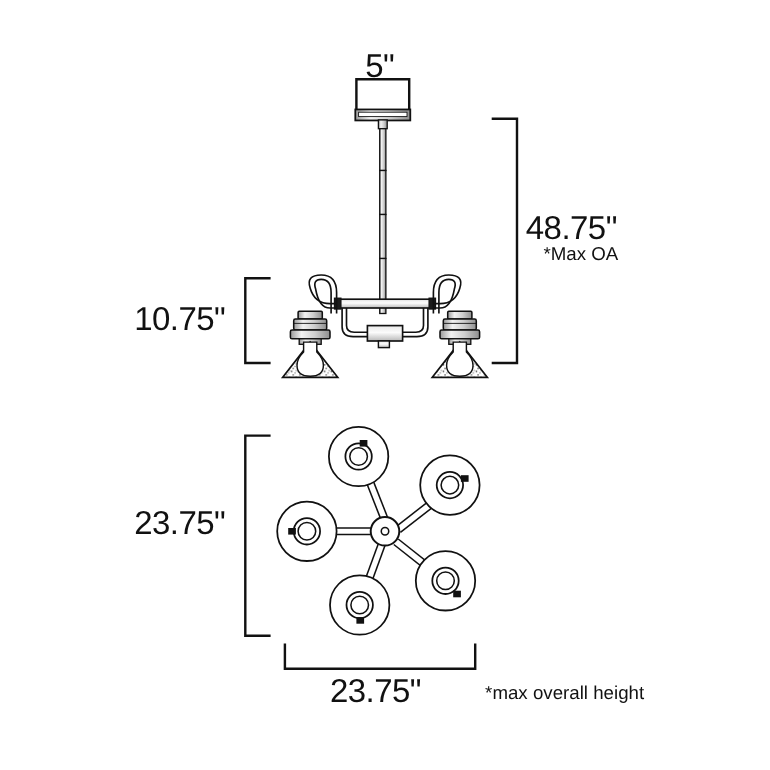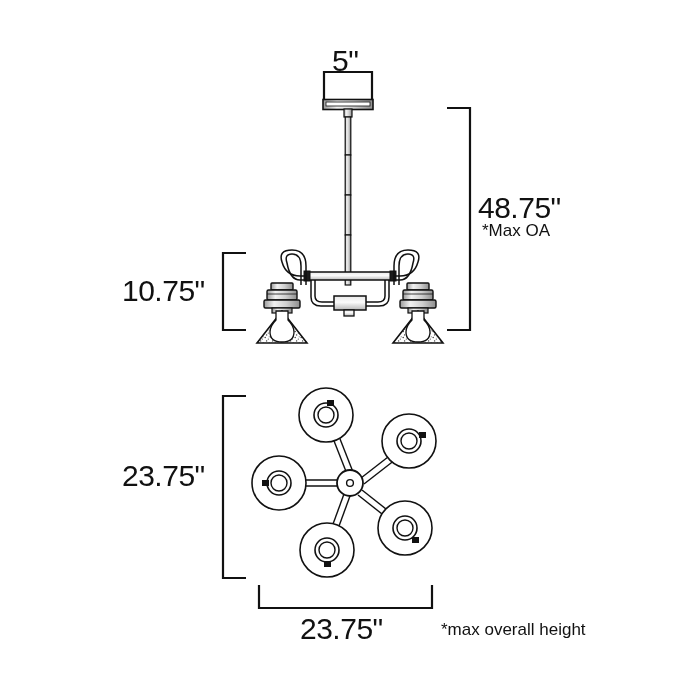--- a/index.html
+++ b/index.html
@@ -18,21 +18,21 @@
     font-family:"Liberation Sans", sans-serif;
     color:#111111;
     white-space:nowrap;
     line-height:1.05;
   }
   .dim-main{font-size:30px;letter-spacing:-0.5px;}
   .dim-sub{font-size:17px;letter-spacing:0px;}
   .note{font-size:17px;}
   #t-width-top{left:332px;top:45px;}
   #t-right{left:478px;top:192px;text-align:left;}
-  #t-right .dim-sub{display:block;margin-left:4px;margin-top:-2px;}
+  #t-right .dim-sub{display:block;margin-left:16px;margin-top:-2px;}
   #t-left-elev{left:122px;top:275px;}
   #t-left-plan{left:122px;top:460px;}
   #t-bottom{left:300px;top:613px;}
   #t-note{left:441px;top:621px;}
 </style>
 </head>
 <body>
 
 <div id="stage">
 

